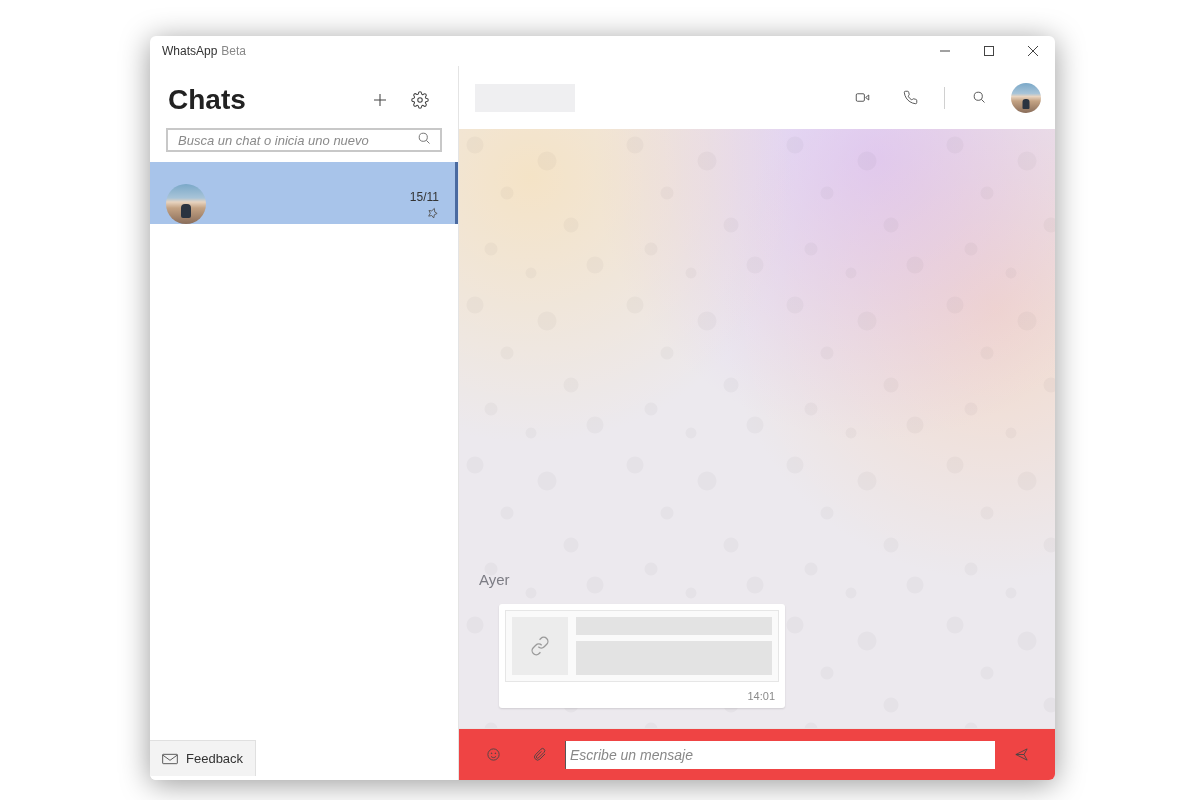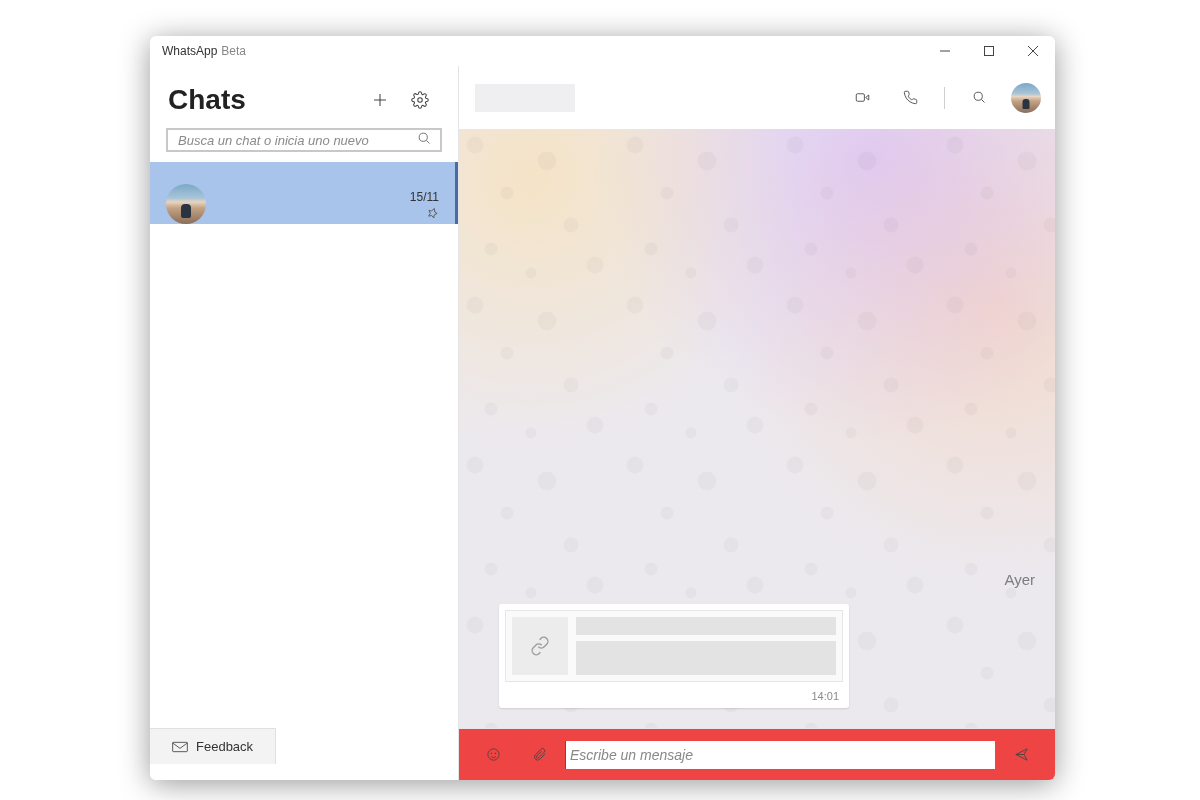--- a/index.html
+++ b/index.html
@@ -131,24 +131,24 @@
     width: 10px; height: 14px;
     background: #2a3340;
     border-radius: 4px 4px 2px 2px;
   }
   .chat-item .meta { margin-left: auto; display: flex; flex-direction: column; align-items: flex-end; }
   .chat-item .date { font-size: 12px; color: #333; margin-bottom: 2px; }
   .pin-mark { color: #555; }
   .pin-mark svg { width: 13px; height: 13px; stroke: #555; fill: none; stroke-width: 1.5; }
 
   .feedback {
-    position: absolute; bottom: 16px; left: 0;
+    position: absolute; bottom: 4px; left: 0;
     height: 36px;
     display: flex; align-items: center;
-    padding: 0 22px;
+    padding: 0 12px;
     font-size: 13px; color: #333;
     background: #f3f3f3;
     border-top: 1px solid #e0e0e0;
     border-right: 1px solid #e0e0e0;
     gap: 8px;
   }
   .feedback svg { width: 16px; height: 12px; stroke: #444; fill: none; stroke-width: 1.3; }
 
   
   .chat-pane {
@@ -202,30 +202,30 @@
       radial-gradient(circle at 70% 60%, rgba(0,0,0,0.03) 7px, transparent 8px),
       radial-gradient(circle at 20% 75%, rgba(0,0,0,0.03) 6px, transparent 7px),
       radial-gradient(circle at 85% 85%, rgba(0,0,0,0.03) 8px, transparent 9px),
       radial-gradient(circle at 45% 90%, rgba(0,0,0,0.03) 5px, transparent 6px);
     background-size: 160px 160px;
     pointer-events: none;
     opacity: .9;
   }
   .msg-inner {
     margin-top: auto;
-    display: flex; flex-direction: column; align-items: flex-end;
+    display: flex; flex-direction: column; align-items: flex-start;
     padding: 0 20px 20px;
     position: relative; z-index: 1;
   }
   .date-divider {
     color: #7c7c84; font-size: 15px;
     margin-bottom: 16px;
   }
   .bubble {
-    width: 350px;
+    width: 286px;
     background: #fff;
     border-radius: 3px;
     box-shadow: 0 1px 2px rgba(0,0,0,0.12);
     align-self: flex-start;
     margin-left: 20px;
     padding-bottom: 4px;
   }
   .linkprev {
     margin: 6px;
     border: 1px solid #e6e6e6;

